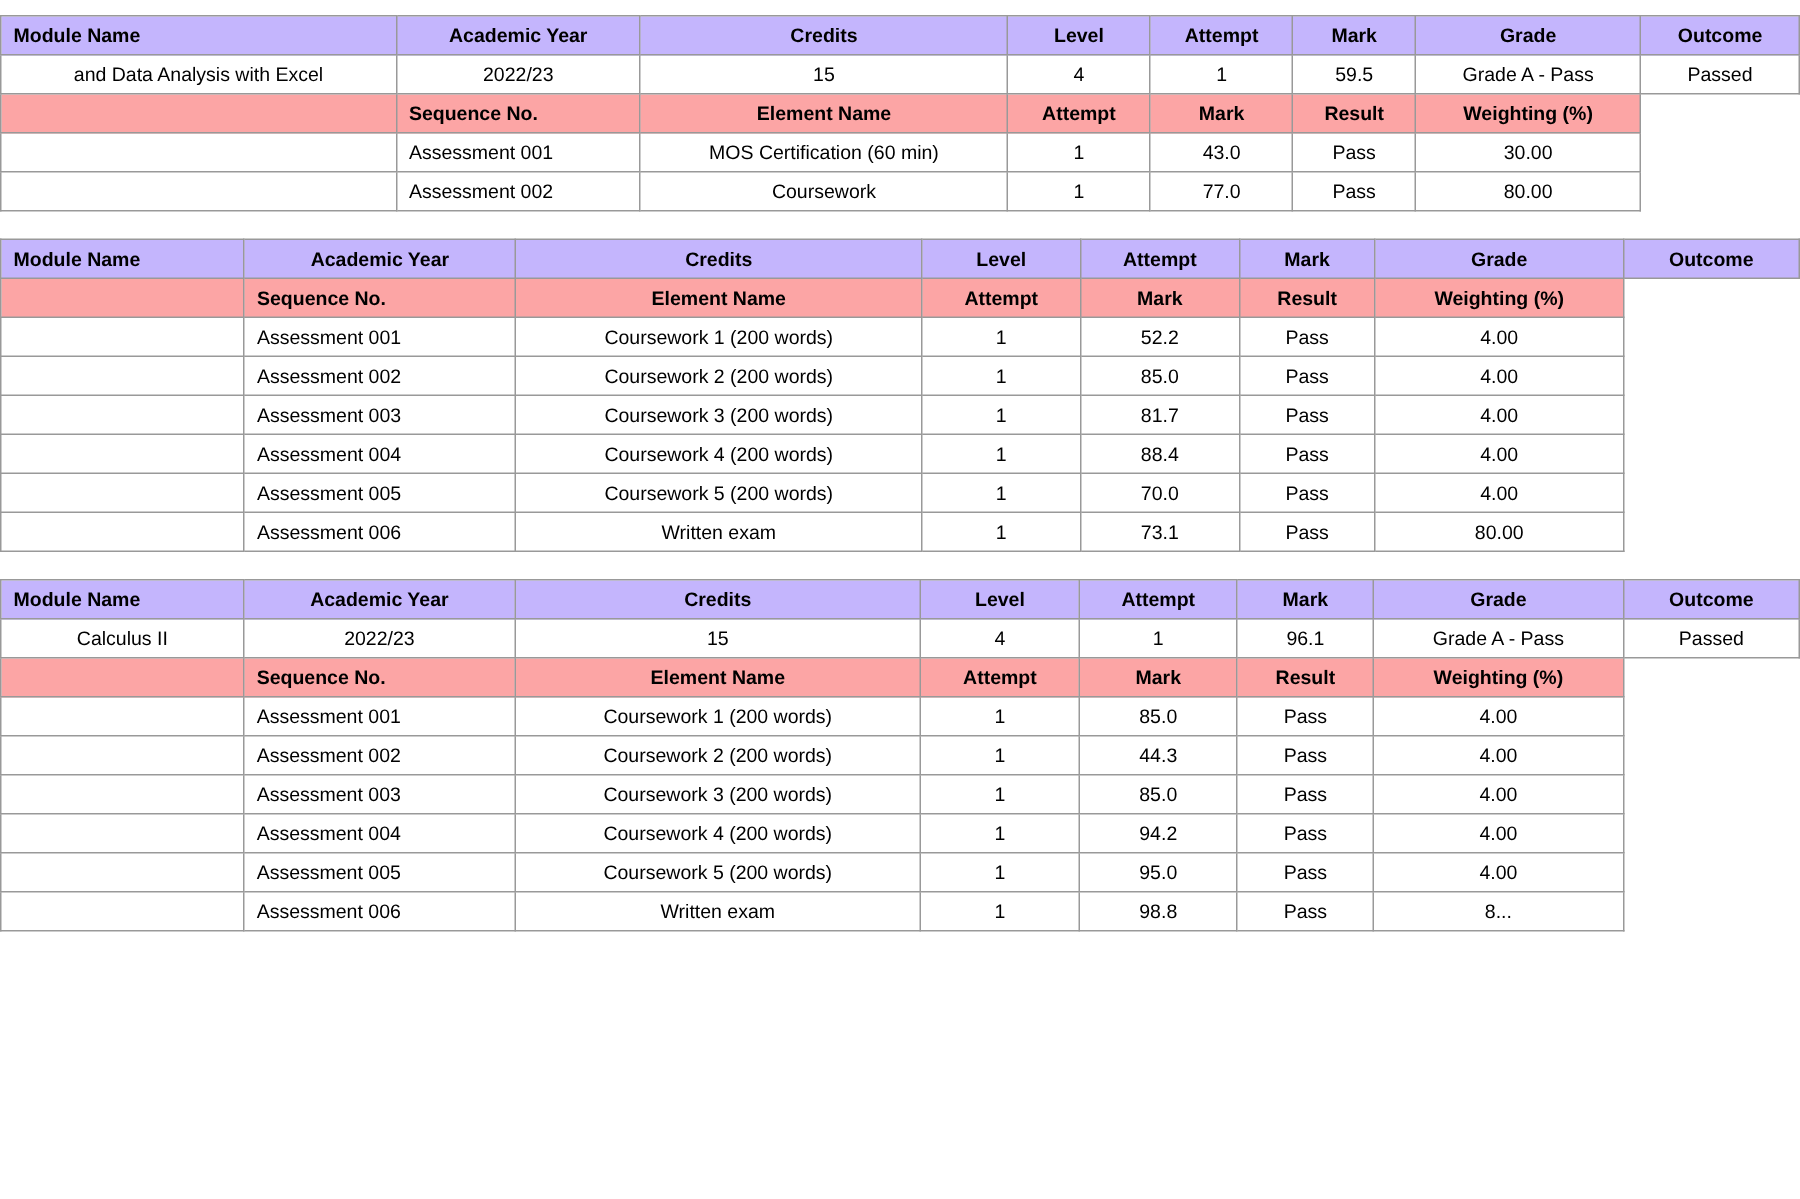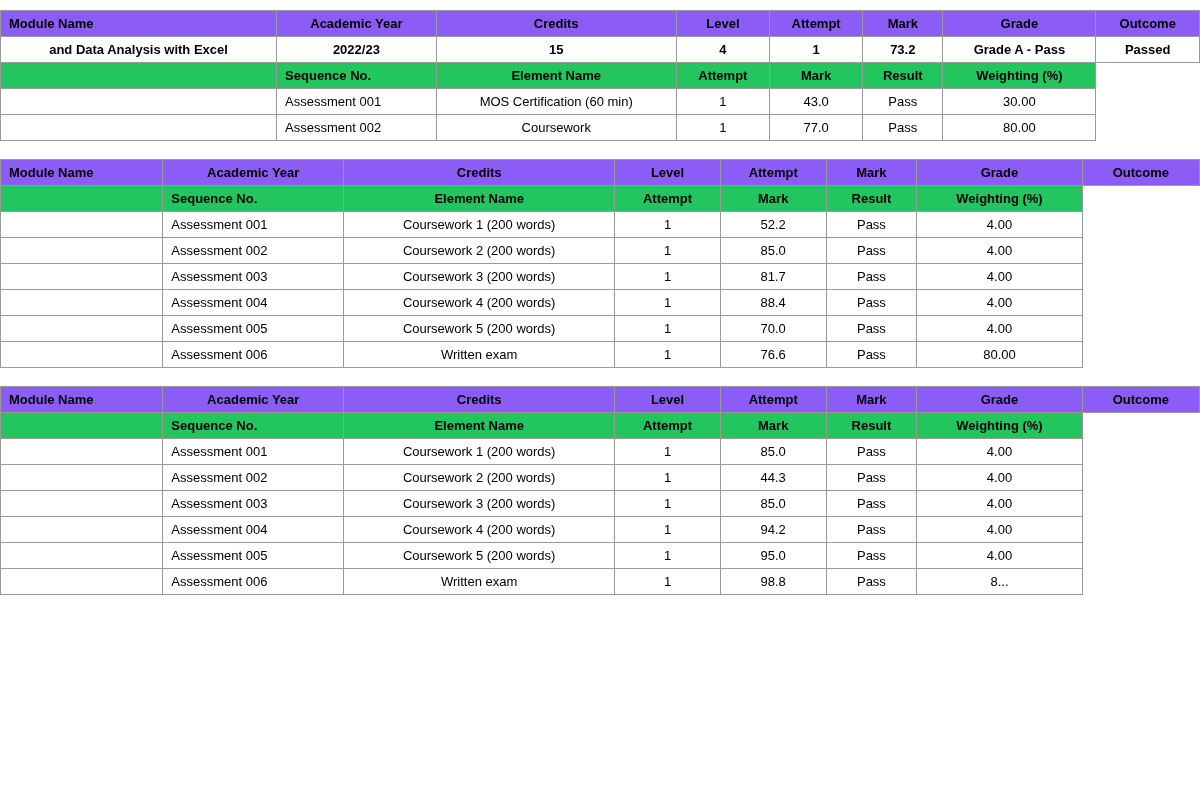--- a/index.html
+++ b/index.html
@@ -36,35 +36,35 @@
 
     th, td {
       border: 1px solid #999;
       padding: 5px 8px;
       text-align: center;
       vertical-align: middle;
     }
 
     
     .header-row th {
-      background: #8b5cf6;
+      background: #c4b5fd;
       font-weight: bold;
       border: 1px solid #999;
     }
 
     
     .module-main-row td {
-      font-weight: bold;
+      font-weight: normal;
       border: 1px solid #999;
     }
 
     
     .sub-header-row td {
       font-weight: bold;
-      background: #22c55e;
+      background: #fca5a5;
       border: 1px solid #999;
     }
 
     
     .assessment-row td {
       font-weight: normal;
       border: 1px solid #999;
     }
   </style>
 </head>
@@ -85,21 +85,21 @@
             <th>Outcome</th>
           </tr>
         </thead>
         <tbody>
           <tr class="module-main-row">
             <td style="text-align: center;">and Data Analysis with Excel</td>
             <td>2022/23</td>
             <td>15</td>
             <td>4</td>
             <td>1</td>
-            <td>73.2</td>
+            <td>59.5</td>
             <td>Grade A - Pass</td>
             <td>Passed</td>
           </tr>
           <tr class="sub-header-row">
             <td></td>
             <td style="font-weight: bold; text-align: left;">Sequence No.</td>
             <td style="font-weight: bold;">Element Name</td>
             <td style="font-weight: bold;">Attempt</td>
             <td style="font-weight: bold;">Mark</td>
             <td style="font-weight: bold;">Result</td>
@@ -193,21 +193,21 @@
             <td>1</td>
             <td>70.0</td>
             <td>Pass</td>
             <td>4.00</td>
           </tr>
           <tr class="assessment-row">
             <td></td>
             <td style="text-align: left;">Assessment 006</td>
             <td>Written exam</td>
             <td>1</td>
-            <td>76.6</td>
+            <td>73.1</td>
             <td>Pass</td>
             <td>80.00</td>
           </tr>
         </tbody>
       </table>
     </div>
     <div class="module-block">
       <table style="table-layout: auto;">
         <thead>
           <tr class="header-row">
@@ -215,20 +215,30 @@
             <th>Academic Year</th>
             <th>Credits</th>
             <th>Level</th>
             <th>Attempt</th>
             <th>Mark</th>
             <th>Grade</th>
             <th>Outcome</th>
           </tr>
         </thead>
         <tbody>
+          <tr class="module-main-row">
+            <td style="text-align: center;">Calculus II</td>
+            <td>2022/23</td>
+            <td>15</td>
+            <td>4</td>
+            <td>1</td>
+            <td>96.1</td>
+            <td>Grade A - Pass</td>
+            <td>Passed</td>
+          </tr>
           <tr class="sub-header-row">
             <td></td>
             <td style="font-weight: bold; text-align: left;">Sequence No.</td>
             <td style="font-weight: bold;">Element Name</td>
             <td style="font-weight: bold;">Attempt</td>
             <td style="font-weight: bold;">Mark</td>
             <td style="font-weight: bold;">Result</td>
             <td style="font-weight: bold;">Weighting (%)</td>
           </tr>
           <tr class="assessment-row">

